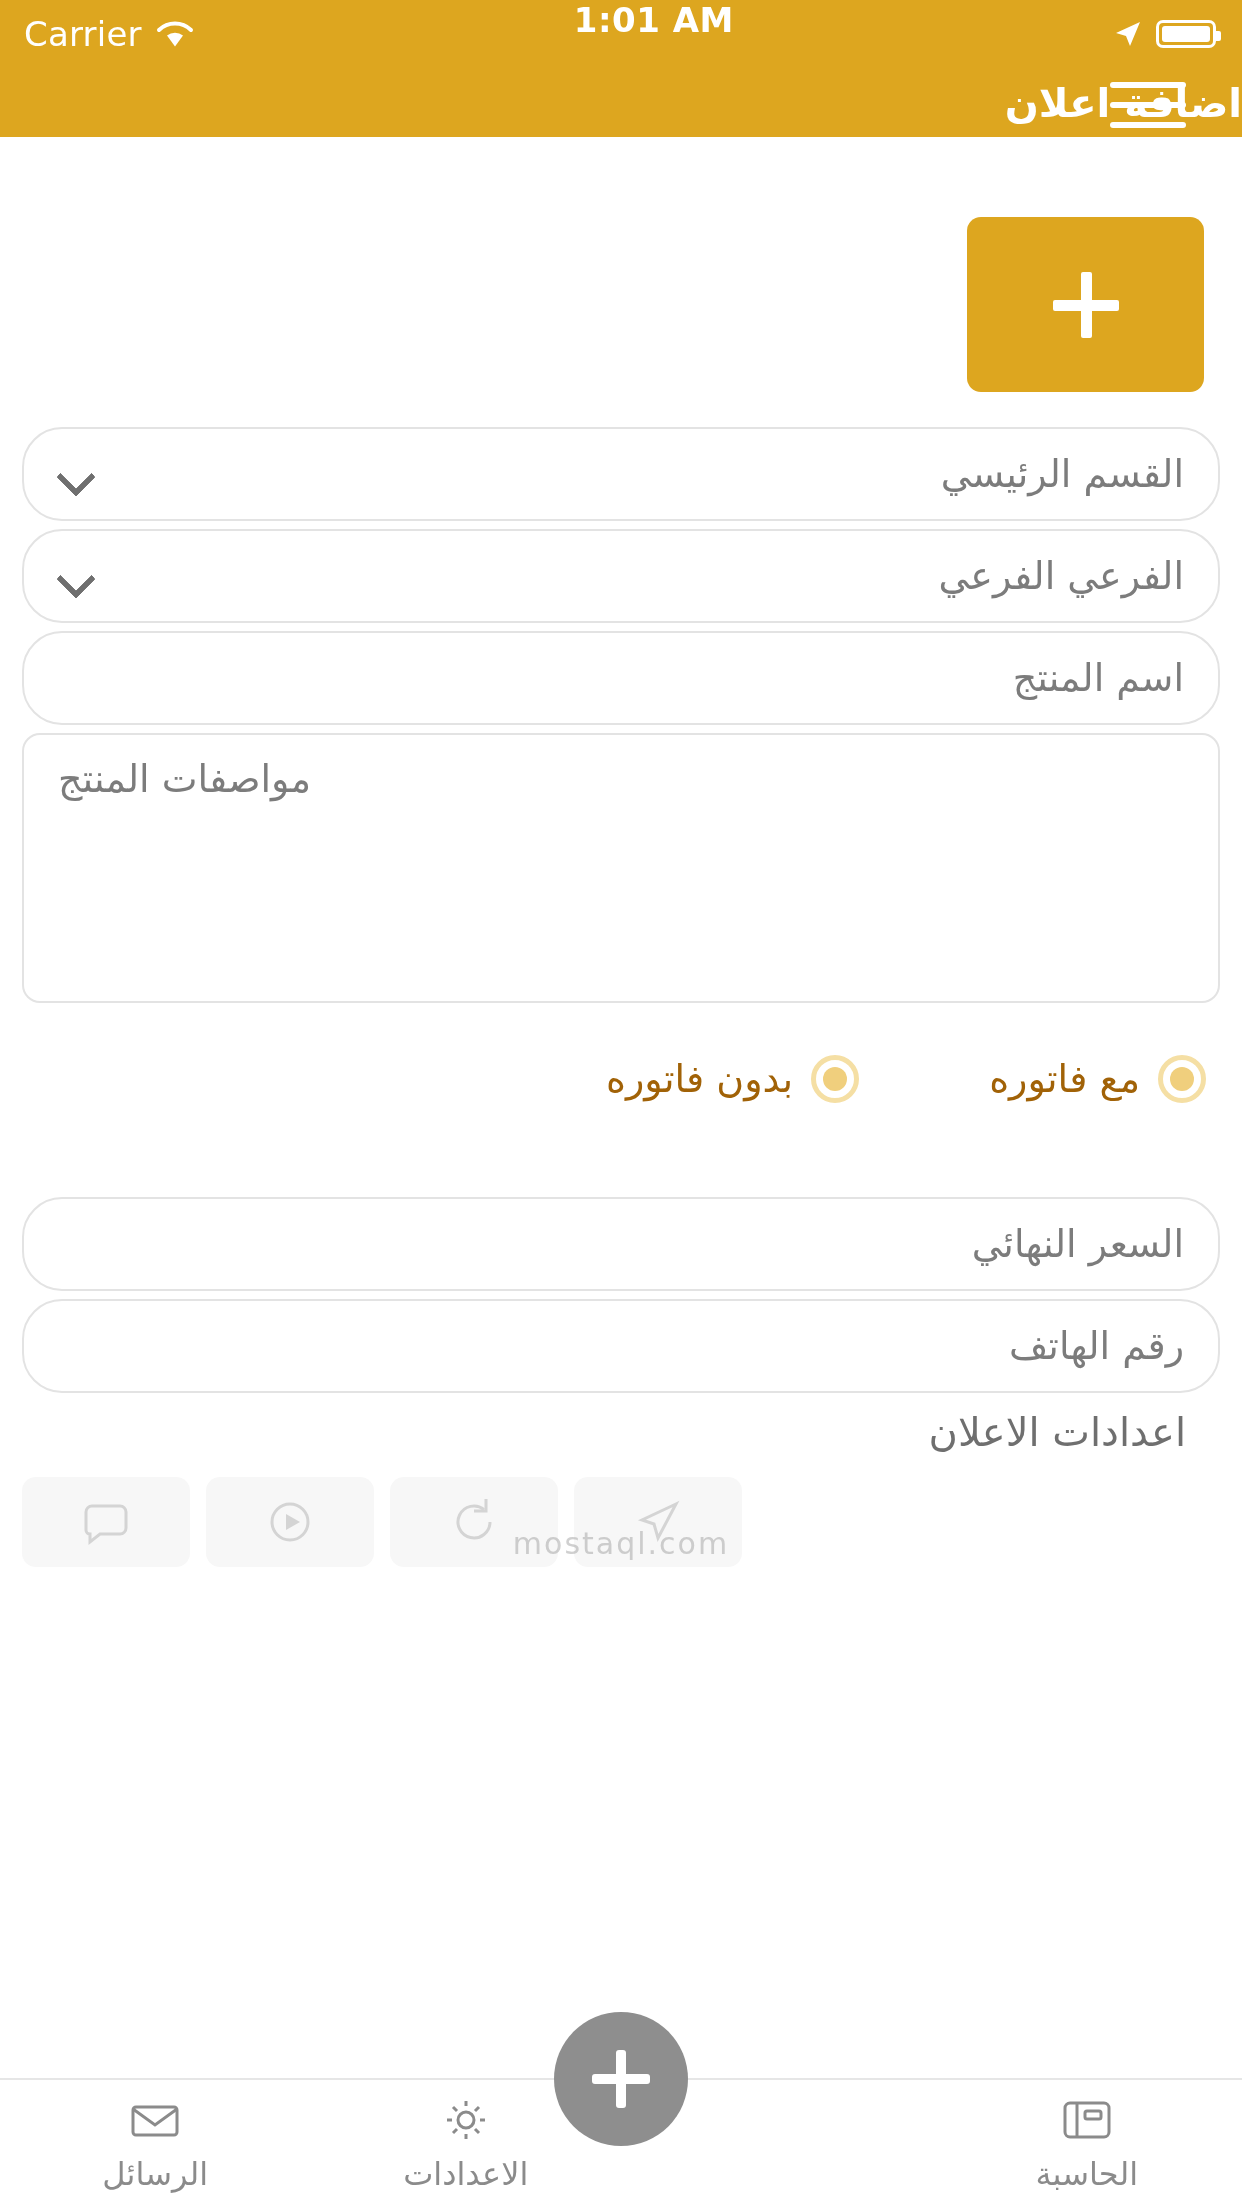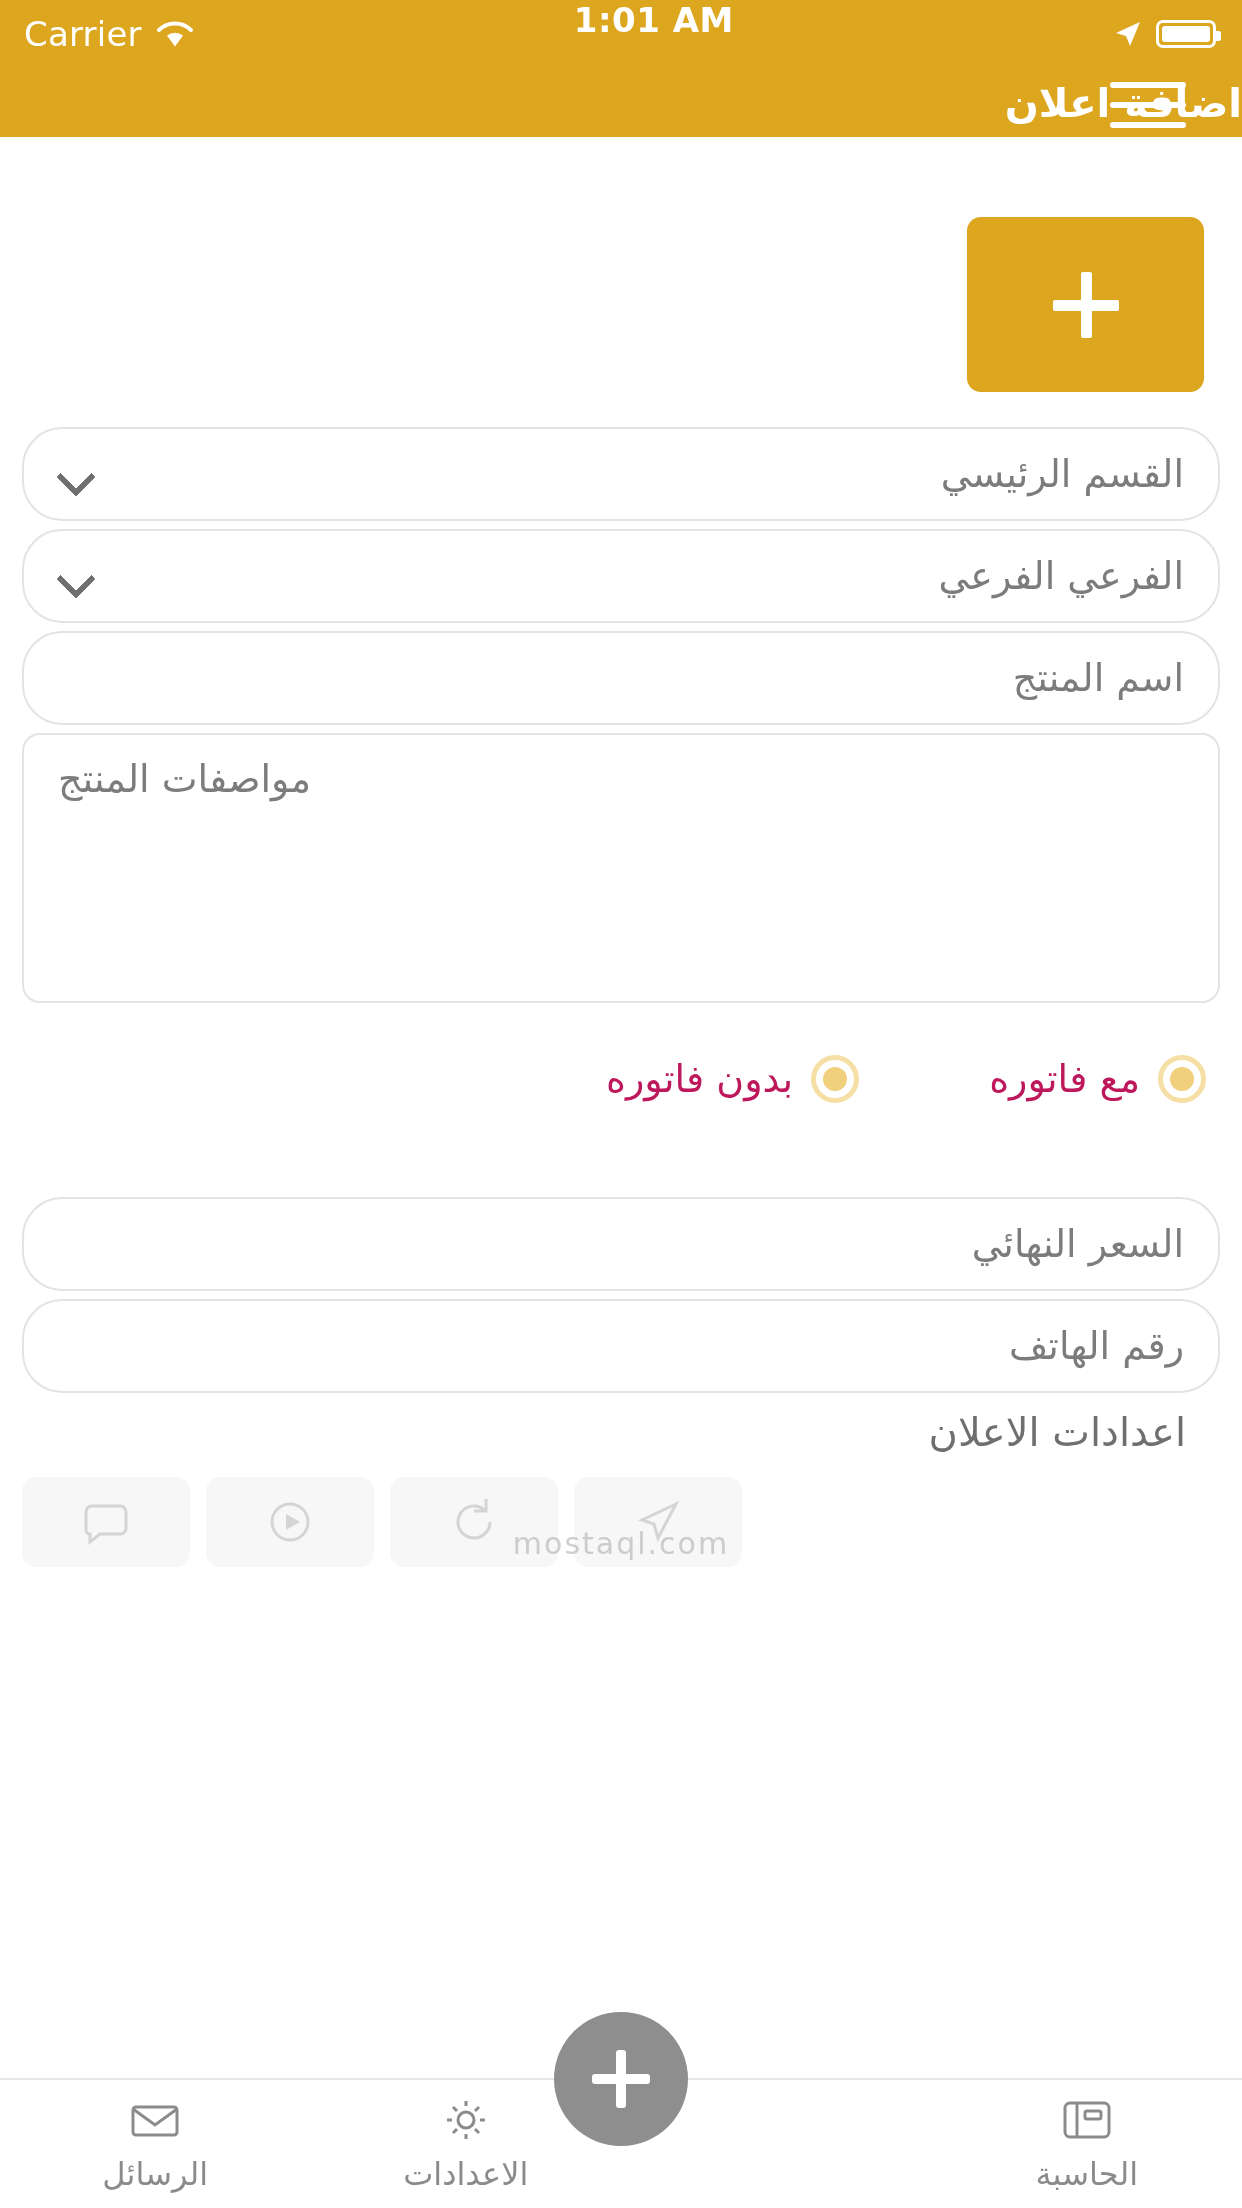--- a/index.html
+++ b/index.html
@@ -240,21 +240,21 @@
     justify-content: center;
     background: #ffffff;
   }
   .radio-dot i {
     display: block;
     width: 24px; height: 24px;
     border-radius: 50%;
     background: #f0cf7d;
   }
   .radio-label {
-    color: #be185d;
+    color: #a16207;
     font-size: 38px;
   }
 
   #field-price { top: 1016px; height: 94px; }
   #field-phone { top: 1118px; height: 94px; }
 
   .section-title {
     position: absolute;
     top: 1228px;
     left: 22px;

